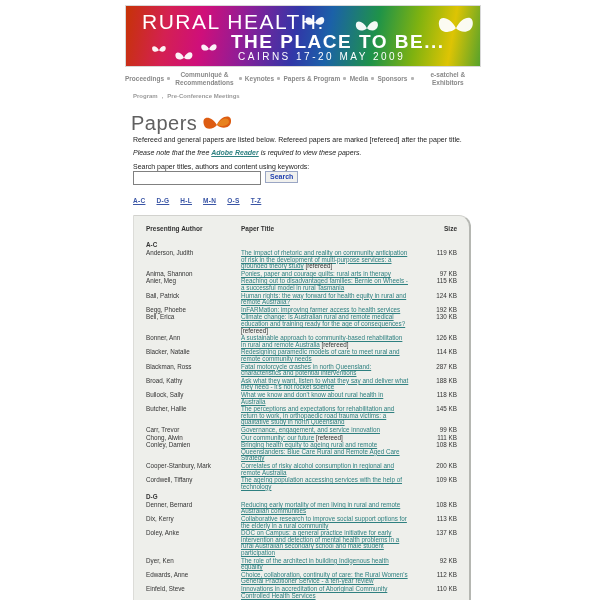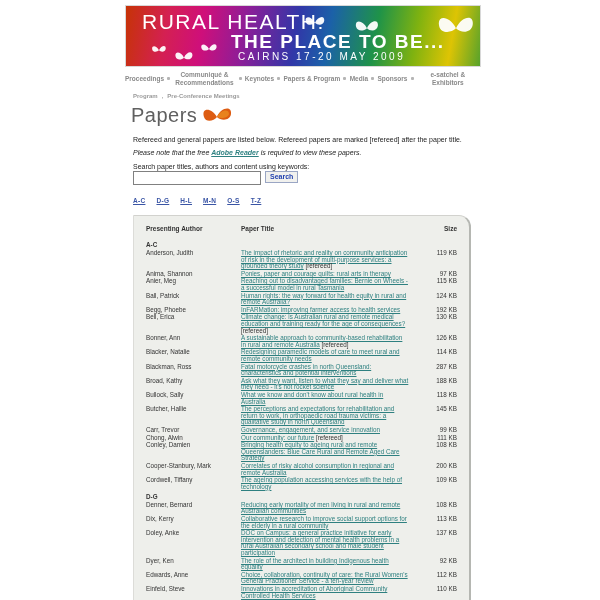--- a/index.html
+++ b/index.html
@@ -29,21 +29,21 @@
     display:flex;justify-content:space-between;align-items:center;
     font-size:6.5px;color:#8a8a8a;text-align:center;line-height:7.5px;
   }
   .nav a{color:#8a8a8a;text-decoration:none;display:inline-block;max-width:62px;font-weight:bold;}
   .nav-sep{width:3px;height:3px;background:#b5b5b5;border-radius:1px;flex:0 0 auto;}
   
   .crumbs{position:absolute;left:133px;top:93px;font-size:6px;color:#9a9a9a;font-weight:bold;}
   .crumbs a{color:#9a9a9a;text-decoration:none;}
   .crumb-sep{margin:0 4px;color:#9a9a9a;}
   
-  .page-title-row{position:absolute;left:131px;top:104px;display:flex;align-items:flex-start;}
+  .page-title-row{position:absolute;left:131px;top:112px;display:flex;align-items:flex-start;}
   .page-title{font-size:20px;color:#606060;letter-spacing:.5px;}
   .title-bfly{margin-left:3px;margin-top:1px;}
   
   .p1{position:absolute;left:133px;top:136px;width:345px;font-size:7px;color:#222;}
   .p2{position:absolute;left:133px;top:149px;width:345px;font-size:7px;color:#222;font-style:italic;}
   .p2 a{color:#2e8080;font-weight:bold;text-decoration:underline;}
   .search-label{position:absolute;left:133px;top:163px;font-size:7px;color:#222;}
   .search-row{position:absolute;left:133px;top:171px;display:flex;align-items:flex-start;}
   .search-input{
     width:122px;height:12px;border:1px solid #808080;background:#fff;

